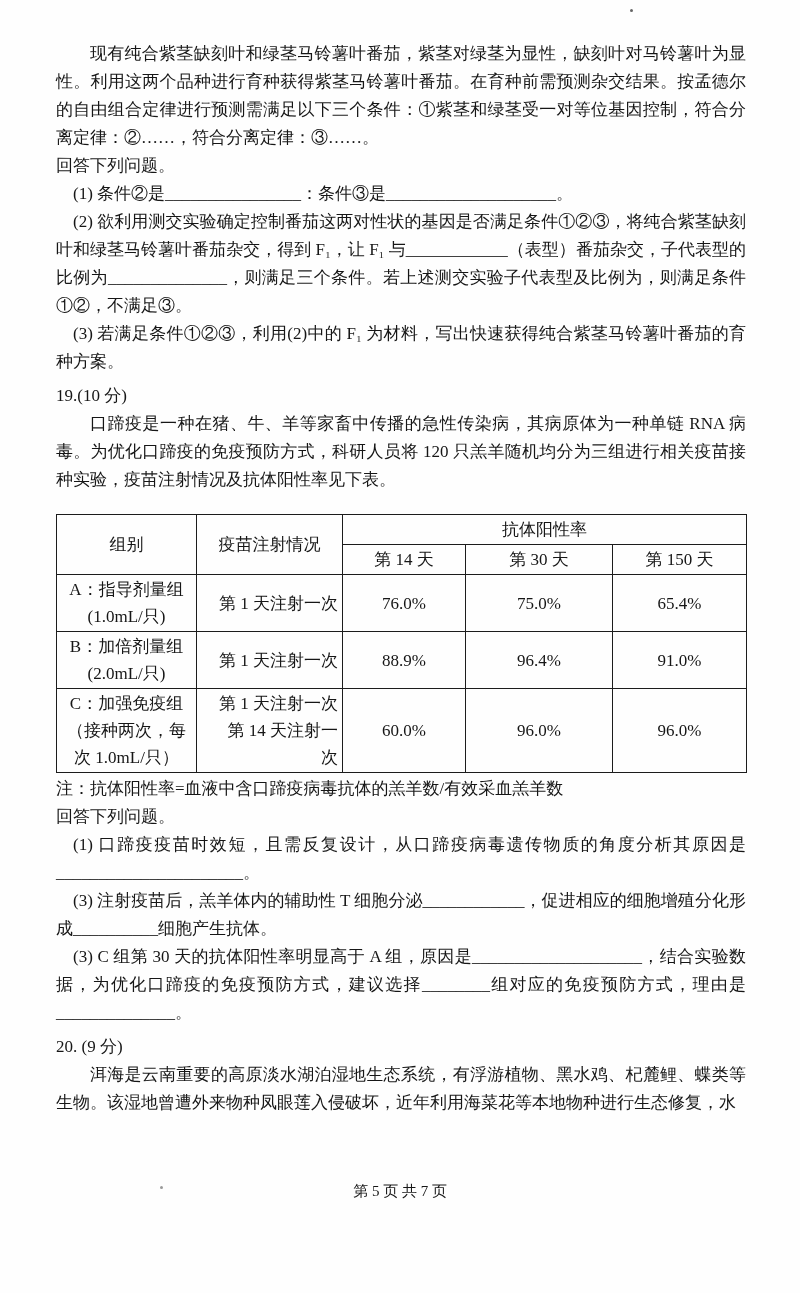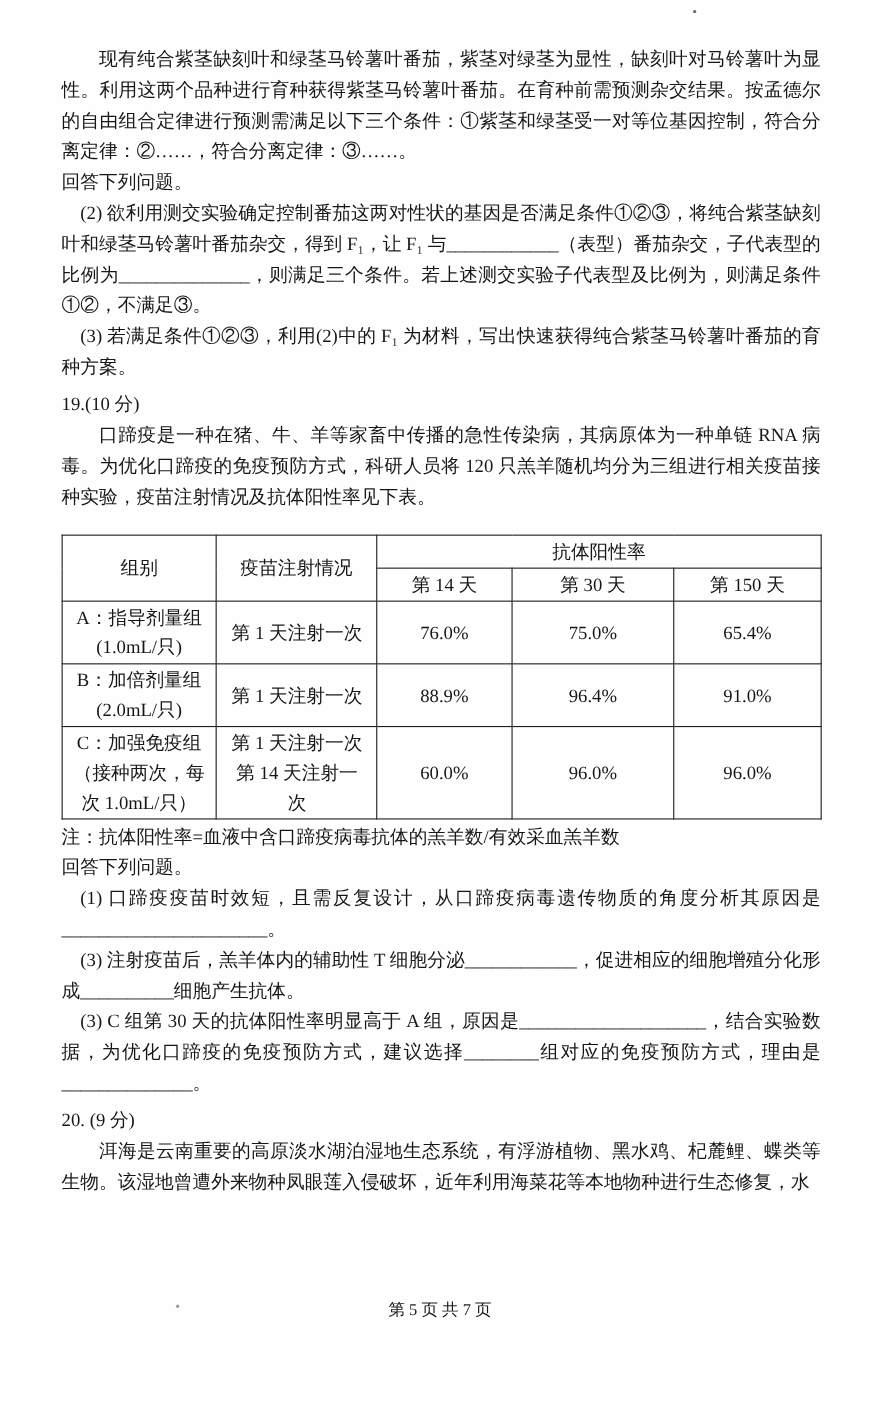--- a/index.html
+++ b/index.html
@@ -27,21 +27,21 @@
     margin: 20px 0 2px 0;
   }
   .vaccine-table td {
     border: 1px solid #1c1c1c;
     text-align: center;
     vertical-align: middle;
     padding: 1px 4px;
     line-height: 27px;
   }
   .vaccine-table tr.hdr td { height: 29px; }
-  .vaccine-table td.left { text-align: center; padding-left: 5px; }
+  .vaccine-table td.left { text-align: right; padding-left: 5px; }
   .pre { white-space: pre-line; }
 
   .footer {
     position: absolute;
     left: 0; right: 0;
     bottom: 88px;
     text-align: center;
     font-size: 15px;
   }
   .dot { position: absolute; border-radius: 50%; }
@@ -52,20 +52,21 @@
 <body>
 
 <div class="dot dot-top-right"></div>
 <div class="dot dot-bottom-left"></div>
 
 <div class="content">
 
   <section class="question">
     <p class="para indent-2">现有纯合紫茎缺刻叶和绿茎马铃薯叶番茄，紫茎对绿茎为显性，缺刻叶对马铃薯叶为显性。利用这两个品种进行育种获得紫茎马铃薯叶番茄。在育种前需预测杂交结果。按孟德尔的自由组合定律进行预测需满足以下三个条件：①紫茎和绿茎受一对等位基因控制，符合分离定律：②……，符合分离定律：③……。</p>
     <p class="para">回答下列问题。</p>
+    <p class="para indent-1">(1) 条件②是________________：条件③是____________________。</p>
     <p class="para indent-1">(2) 欲利用测交实验确定控制番茄这两对性状的基因是否满足条件①②③，将纯合紫茎缺刻叶和绿茎马铃薯叶番茄杂交，得到 F₁，让 F₁ 与____________（表型）番茄杂交，子代表型的比例为______________，则满足三个条件。若上述测交实验子代表型及比例为，则满足条件①②，不满足③。</p>
     <p class="para indent-1">(3) 若满足条件①②③，利用(2)中的 F₁ 为材料，写出快速获得纯合紫茎马铃薯叶番茄的育种方案。</p>
   </section>
 
   <section class="question">
     <p class="para">19.(10 分)</p>
     <p class="para indent-2">口蹄疫是一种在猪、牛、羊等家畜中传播的急性传染病，其病原体为一种单链 RNA 病毒。为优化口蹄疫的免疫预防方式，科研人员将 120 只羔羊随机均分为三组进行相关疫苗接种实验，疫苗注射情况及抗体阳性率见下表。</p>
 
     <table class="vaccine-table">
       <colgroup>

